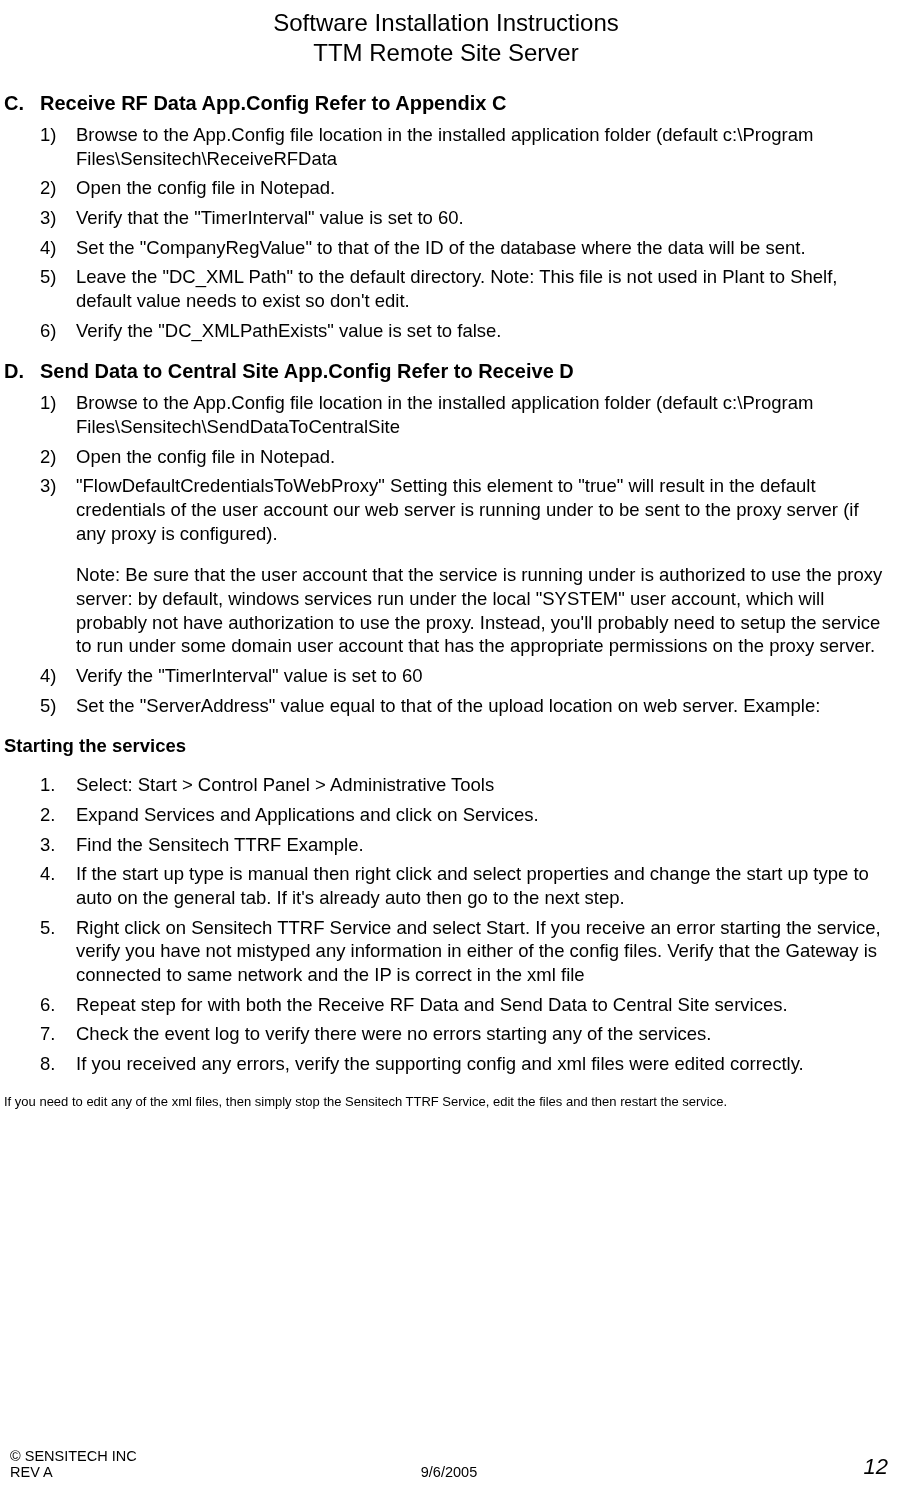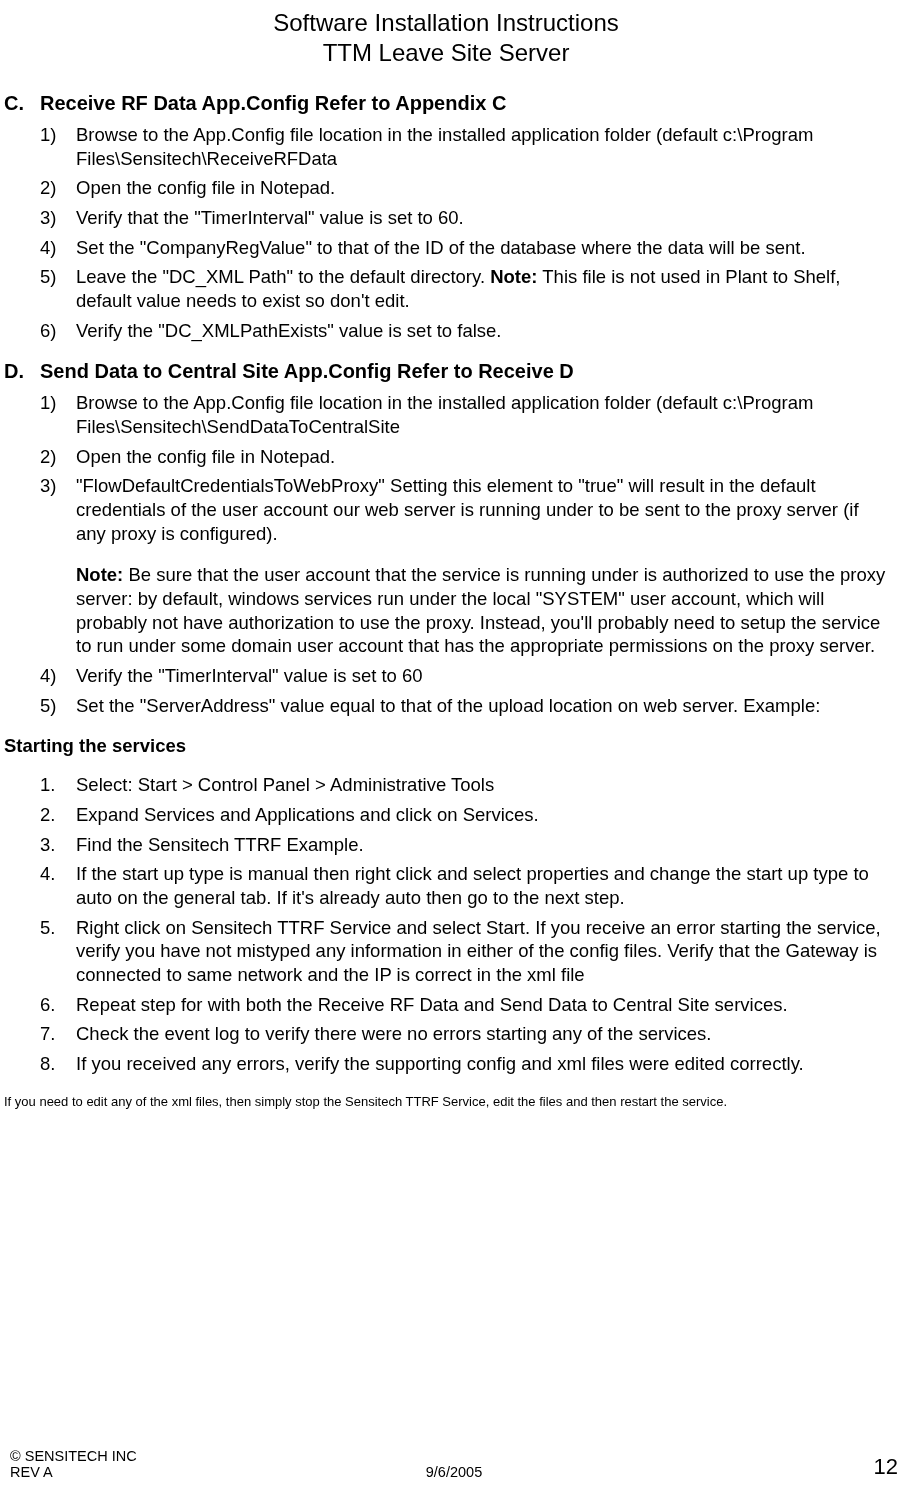--- a/index.html
+++ b/index.html
@@ -49,36 +49,36 @@
     }
     .closing {
       font-size: 13px;
       line-height: 1.28;
       margin-top: 16px;
     }
     .footer {
       position: absolute;
       bottom: 10px;
       left: 10px;
-      right: 0;
+      right: 10px;
       font-size: 14.5px;
     }
     .footer-row { display: flex; justify-content: space-between; align-items: flex-end; }
     .footer-left { }
     .footer-center { position: absolute; left: 50%; transform: translateX(-50%); bottom: 0; }
-    .footer-right { font-size: 22px; }
-    b.note { font-weight: bold; }
+    .footer-right { font-size: 22px; font-style: italic; }
+    b.note { font-weight: normal; }
   </style>
 </head>
 <body>
 
 <div class="page">
   <div class="header">
     <div>Software Installation Instructions</div>
-    <div>TTM Leave Site Server</div>
+    <div>TTM Remote Site Server</div>
   </div>
 
   <div class="section-heading">
     <span class="section-label">C.</span><span>Receive RF Data App.Config  Refer to Appendix C</span>
   </div>
   <div class="num-list">
     <div class="num-item">
       <span class="num">1)</span>
       <span class="body">Browse to the App.Config file location in the installed application folder (default c:\Program Files\Sensitech\ReceiveRFData</span>
     </div>

